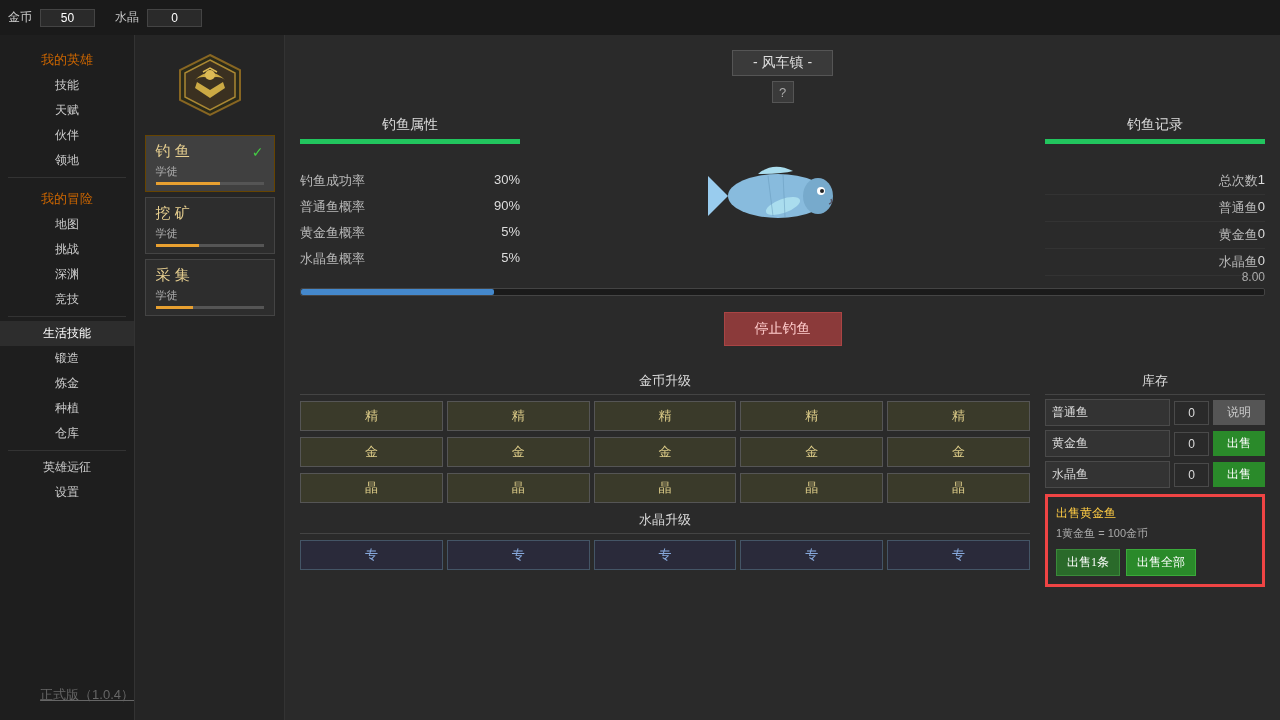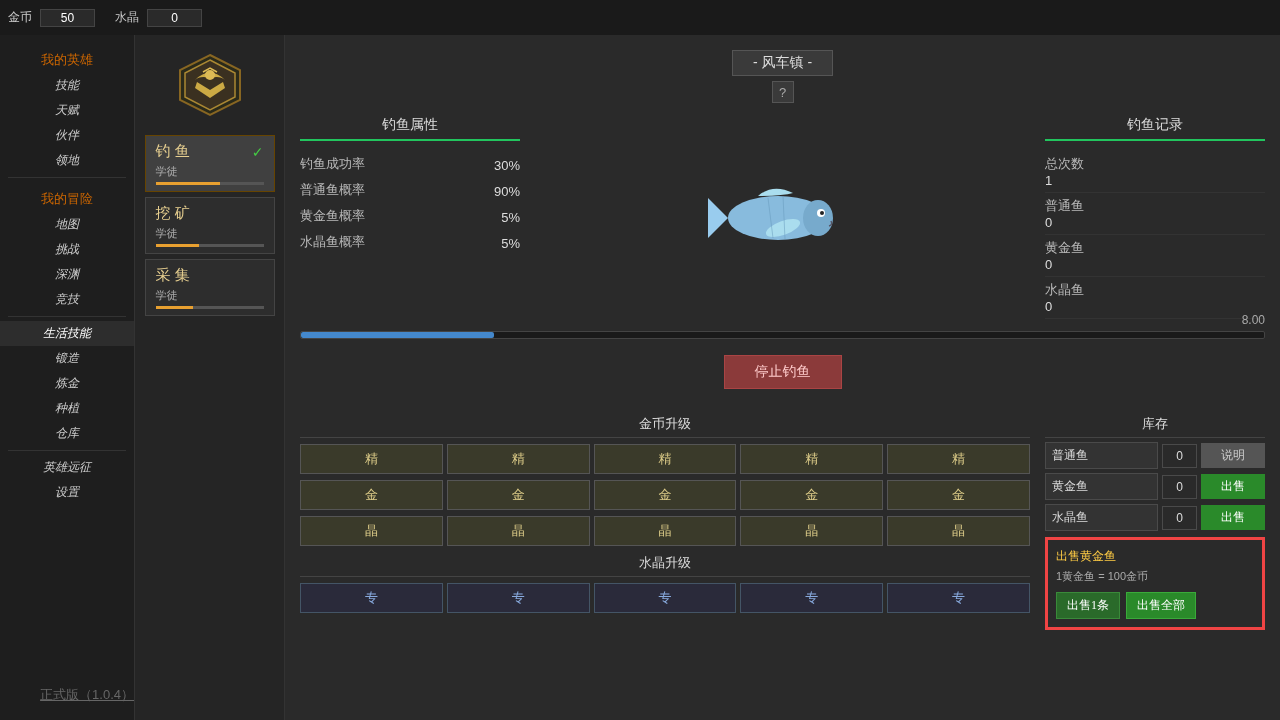--- a/index.html
+++ b/index.html
@@ -65,21 +65,20 @@
       font-size: 13px;
       text-align: center;
       padding: 8px 0 4px 0;
     }
     .sidebar-item {
       color: #ccc;
       font-size: 12px;
       text-align: center;
       padding: 4px 0;
       cursor: pointer;
-      font-style: italic;
     }
     .sidebar-item.active {
       background: #2d2d2d;
       color: #fff;
     }
     .sidebar-divider {
       height: 1px;
       background: #333;
       margin: 4px 8px;
     }
@@ -185,28 +184,28 @@
       margin-top: 5px;
     }
     
     .fish-attrs {
       flex: 0 0 220px;
     }
     .section-title {
       color: #ddd;
       font-size: 14px;
       text-align: center;
-      margin-bottom: 10px;
-      border-bottom: 2px solid #22c55e;
+      margin-bottom: 24px;
+      border-bottom: 5px solid #22c55e;
       padding-bottom: 5px;
     }
     .attr-row {
       display: flex;
       justify-content: space-between;
-      align-items: flex-end;
+      align-items: flex-start;
       padding: 4px 0;
       font-size: 13px;
       color: #bbb;
     }
     .attr-value {
       color: #ddd;
     }
     
     .fish-center {
       flex: 1;
@@ -218,21 +217,20 @@
     .fish-records {
       flex: 0 0 220px;
     }
     .record-row {
       display: flex;
       justify-content: flex-end;
       padding: 4px 0;
       font-size: 13px;
       color: #bbb;
       border-bottom: 1px solid #333;
-      flex-direction: column;
     }
     .record-value {
       color: #ddd;
     }
     
     .progress-area {
       margin: 12px 0 8px 0;
       position: relative;
     }
     .progress-bar-bg {
@@ -326,21 +324,21 @@
     .inv-value {
       background: #2a2a2a;
       border: 1px solid #4a4a4a;
       color: #ddd;
       font-size: 12px;
       padding: 4px 8px;
       width: 35px;
       text-align: center;
     }
     .inv-btn {
-      padding: 4px 20px;
+      padding: 4px 14px;
       font-size: 12px;
       border: none;
       cursor: pointer;
       font-family: inherit;
     }
     .inv-btn.gray { background: #555; color: #ccc; }
     .inv-btn.green { background: #2a8a2a; color: #fff; }
     
     .sell-popup {
       background: #2a2a2a;

